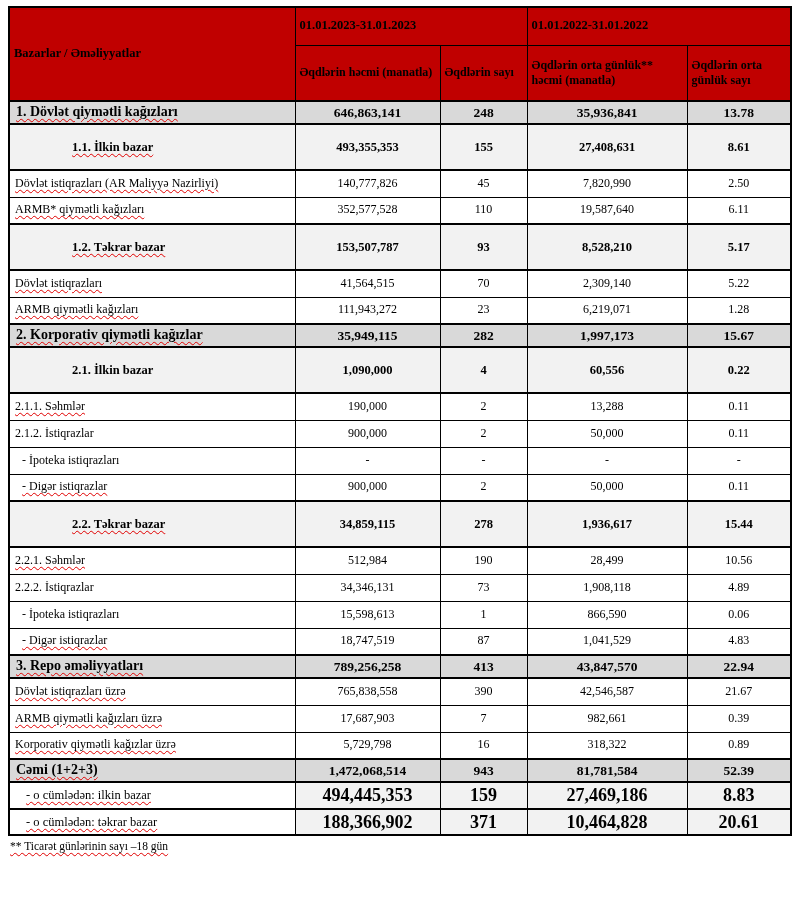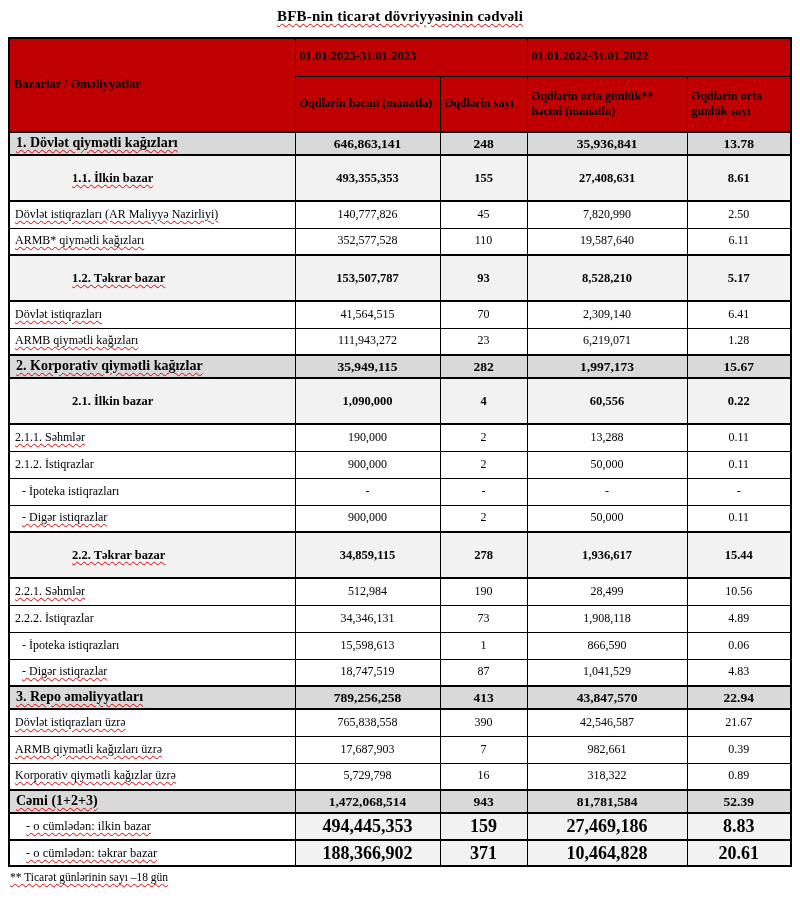--- a/index.html
+++ b/index.html
@@ -85,21 +85,20 @@
   tr.total_sub td.val { background: var(--sub_bg, #F2F2F2); font-weight: bold; font-size: 18px; }
 
   .footnotes { margin-top: 3px; padding-left: 2px; }
   .footnote { font-size: 11.5px; line-height: 1.35; width: fit-content; }
 </style>
 </head>
 <body>
 
 <div class="page">
 
-  <div class="doc-title wavy">BFB-nin ticarət dövriyyəsinin cədvəli</div>
 
   <table class="turnover">
     <colgroup>
       <col class="c-label">
         <col class="c-vol23">
         <col class="c-cnt23">
         <col class="c-vol22">
         <col class="c-cnt22">
     </colgroup>
     <thead>
@@ -149,21 +148,21 @@
           <td class="val">153,507,787</td>
           <td class="val">93</td>
           <td class="val">8,528,210</td>
           <td class="val">5.17</td>
         </tr>
         <tr class="item">
           <td class="label wavy">Dövlət istiqrazları</td>
           <td class="val">41,564,515</td>
           <td class="val">70</td>
           <td class="val">2,309,140</td>
-          <td class="val">6.41</td>
+          <td class="val">5.22</td>
         </tr>
         <tr class="item">
           <td class="label wavy">ARMB qiymətli kağızları</td>
           <td class="val">111,943,272</td>
           <td class="val">23</td>
           <td class="val">6,219,071</td>
           <td class="val">1.28</td>
         </tr>
         <tr class="major">
           <td class="label wavy">2. Korporativ qiymətli kağızlar</td>

